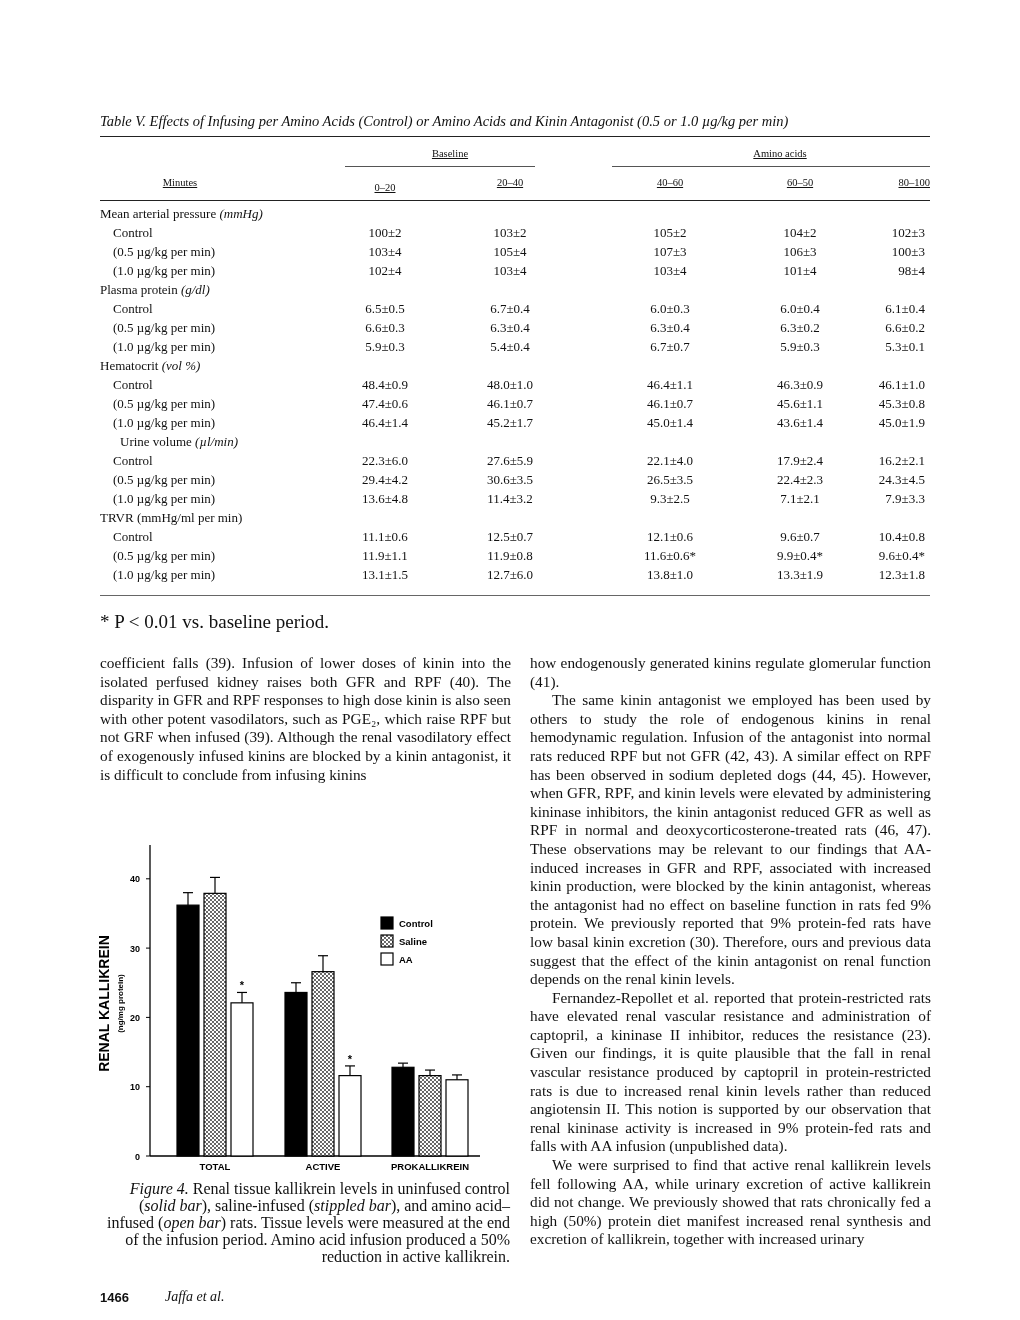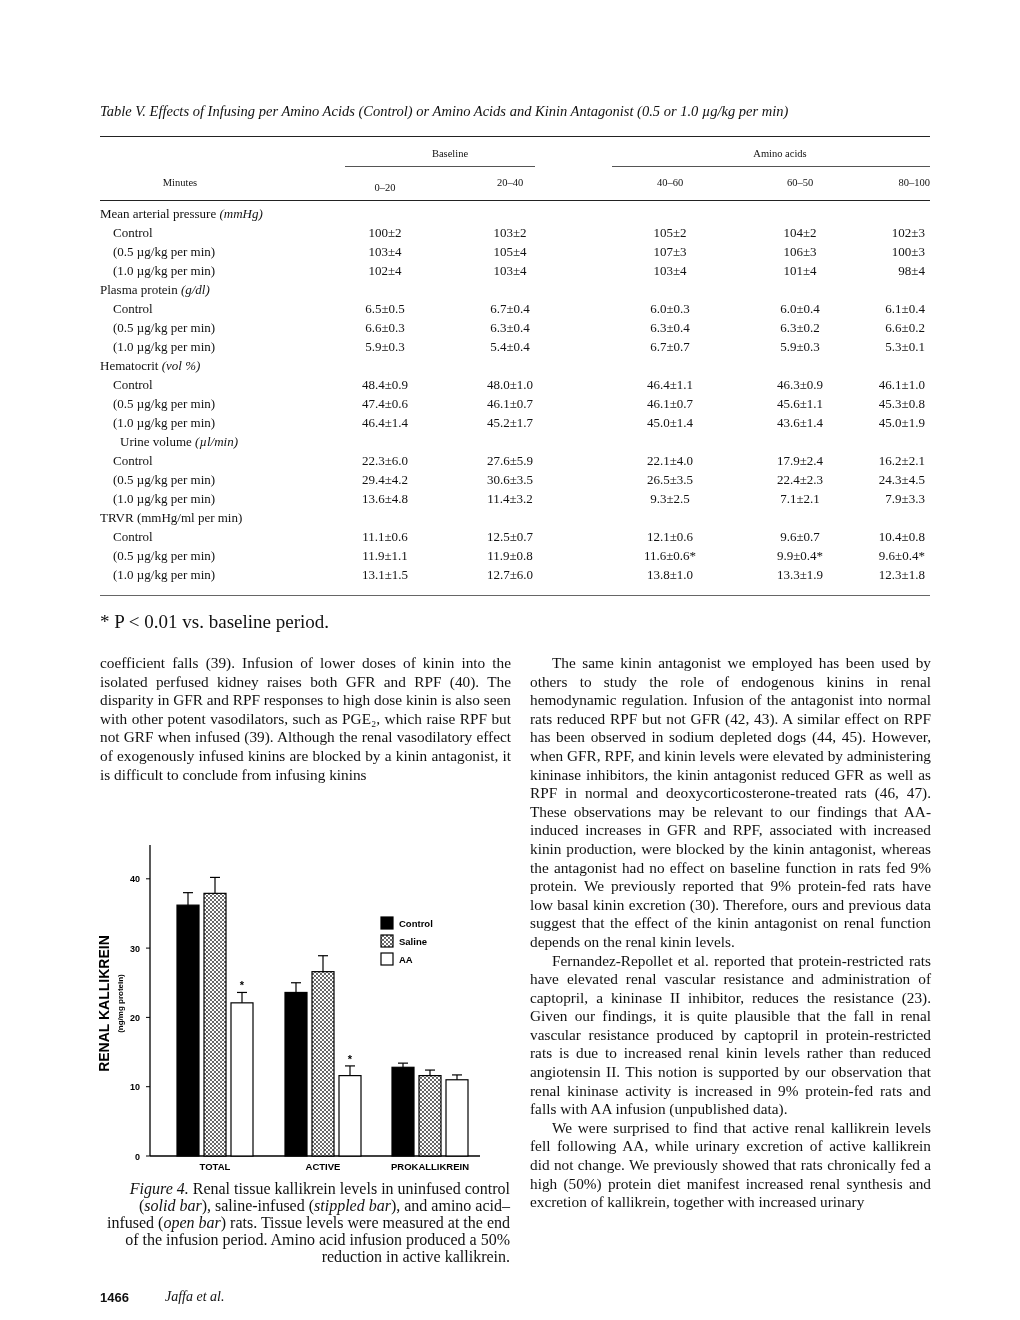--- a/index.html
+++ b/index.html
@@ -1,21 +1,21 @@
 <!DOCTYPE html>
 <html><head>
 <meta charset="utf-8">
 <style>
   html, body { margin: 0; padding: 0; background: #ffffff; }
   body { width: 1020px; height: 1320px; position: relative; overflow: hidden;
          font-family: "Liberation Serif", "DejaVu Serif", serif; color: #111; }
   .abs { position: absolute; }
-  .caption-title { left: 100px; top: 103px; font-size: 14.5px; font-style: italic; white-space: nowrap; }
+  .caption-title { left: 100px; top: 113px; font-size: 14.5px; font-style: italic; white-space: nowrap; }
   .rule { position: absolute; height: 1px; background: #222; }
-  .th { position: absolute; font-size: 10.5px; text-align: center; }
+  .th { position: absolute; font-size: 10.5px; text-align: center; text-decoration: underline; }
   .tbl-row { position: absolute; left: 100px; width: 830px; height: 19px; font-size: 13px; }
   .tbl-row .lbl { position: absolute; left: 0; top: 0; white-space: nowrap; }
   .tbl-row .lbl.sub { left: 13px; }
   .tbl-row .cell { position: absolute; top: 0; white-space: nowrap; }
   .c0 { left: 285px; } .c1 { left: 410px; } .c2 { left: 570px; } .c3 { left: 700px; } .c4 { left: 825px; transform: translateX(-100%); }
   .c0, .c1, .c2, .c3 { transform: translateX(-50%); text-align: right; }
   .footnote { left: 100px; top: 611px; font-size: 19px; }
   .col-text { position: absolute; font-size: 15.3px; line-height: 18.6px; text-align: justify; }
   .col-text p { margin: 0; }
   .col-text p.indent { text-indent: 22px; }
@@ -186,20 +186,21 @@
     </div>
   </div>
 
 <div class="abs footnote">* P &lt; 0.01 vs. baseline period.</div>
 
 <div class="col-text col-left">
   <p>coefficient falls (39). Infusion of lower doses of kinin into the isolated perfused kidney raises both GFR and RPF (40). The disparity in GFR and RPF responses to high dose kinin is also seen with other potent vasodilators, such as PGE₂, which raise RPF but not GRF when infused (39). Although the renal vasodilatory effect of exogenously infused kinins are blocked by a kinin antagonist, it is difficult to conclude from infusing kinins</p>
 </div>
 
 <div class="col-text col-right">
+  <p>how endogenously generated kinins regulate glomerular function (41).</p>
   <p class="indent">The same kinin antagonist we employed has been used by others to study the role of endogenous kinins in renal hemodynamic regulation. Infusion of the antagonist into normal rats reduced RPF but not GFR (42, 43). A similar effect on RPF has been observed in sodium depleted dogs (44, 45). However, when GFR, RPF, and kinin levels were elevated by administering kininase inhibitors, the kinin antagonist reduced GFR as well as RPF in normal and deoxycorticosterone-treated rats (46, 47). These observations may be relevant to our findings that AA-induced increases in GFR and RPF, associated with increased kinin production, were blocked by the kinin antagonist, whereas the antagonist had no effect on baseline function in rats fed 9% protein. We previously reported that 9% protein-fed rats have low basal kinin excretion (30). Therefore, ours and previous data suggest that the effect of the kinin antagonist on renal function depends on the renal kinin levels.</p>
   <p class="indent">Fernandez-Repollet et al. reported that protein-restricted rats have elevated renal vascular resistance and administration of captopril, a kininase II inhibitor, reduces the resistance (23). Given our findings, it is quite plausible that the fall in renal vascular resistance produced by captopril in protein-restricted rats is due to increased renal kinin levels rather than reduced angiotensin II. This notion is supported by our observation that renal kininase activity is increased in 9% protein-fed rats and falls with AA infusion (unpublished data).</p>
   <p class="indent">We were surprised to find that active renal kallikrein levels fell following AA, while urinary excretion of active kallikrein did not change. We previously showed that rats chronically fed a high (50%) protein diet manifest increased renal synthesis and excretion of kallikrein, together with increased urinary</p>
 </div>
 
 <svg id="chart" width="400" height="340">
   <defs>
     <pattern id="stipple" width="4" height="4" patternUnits="userSpaceOnUse">
       <rect width="4" height="4" fill="#fff"></rect>
       <circle cx="1" cy="1" r="0.9" fill="#222"></circle>

